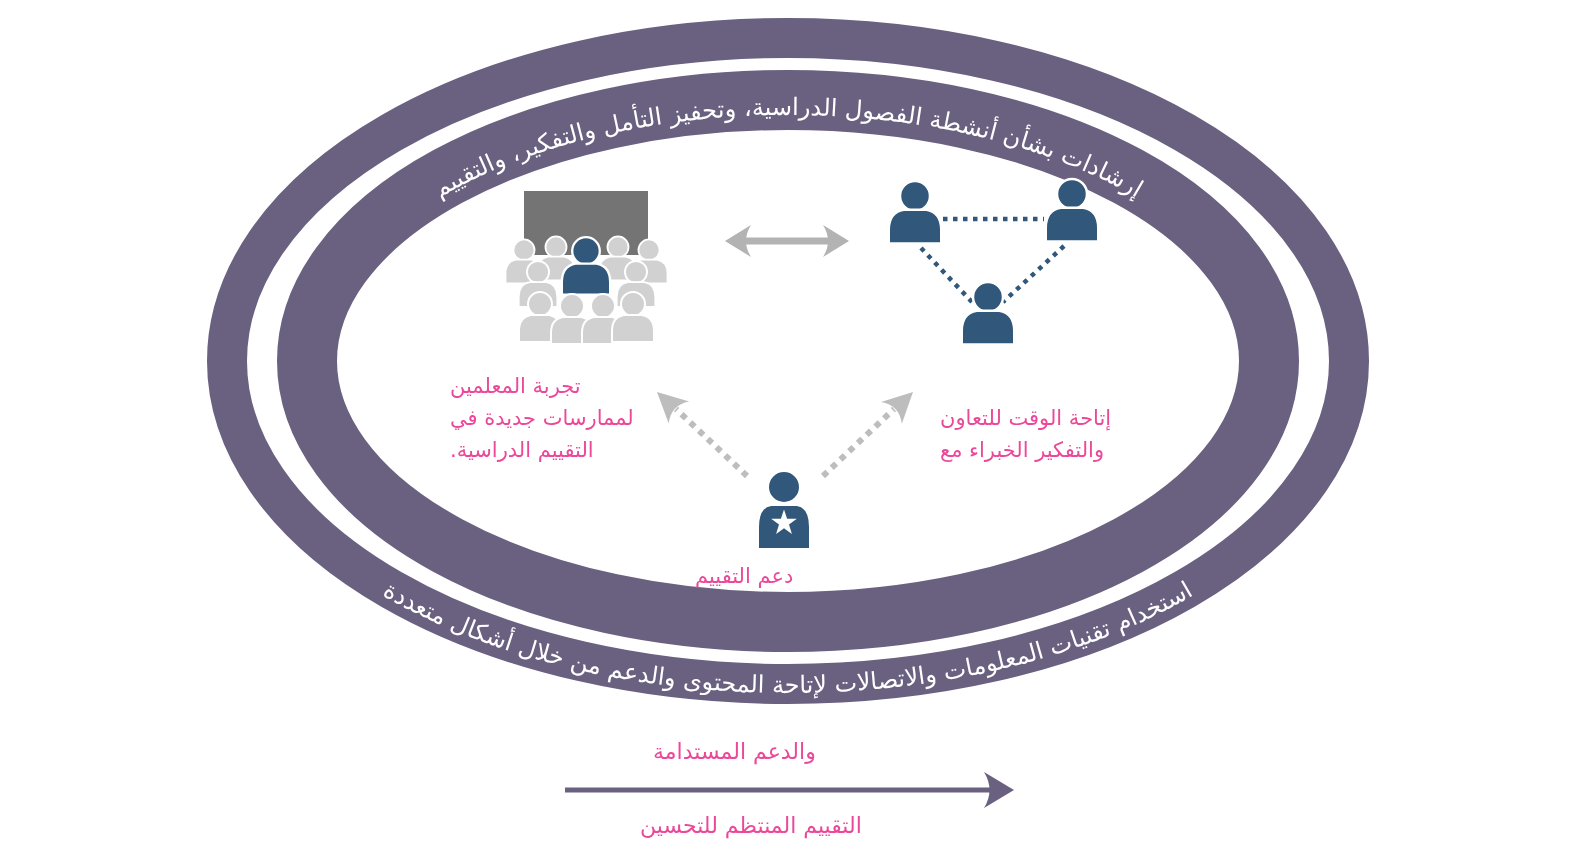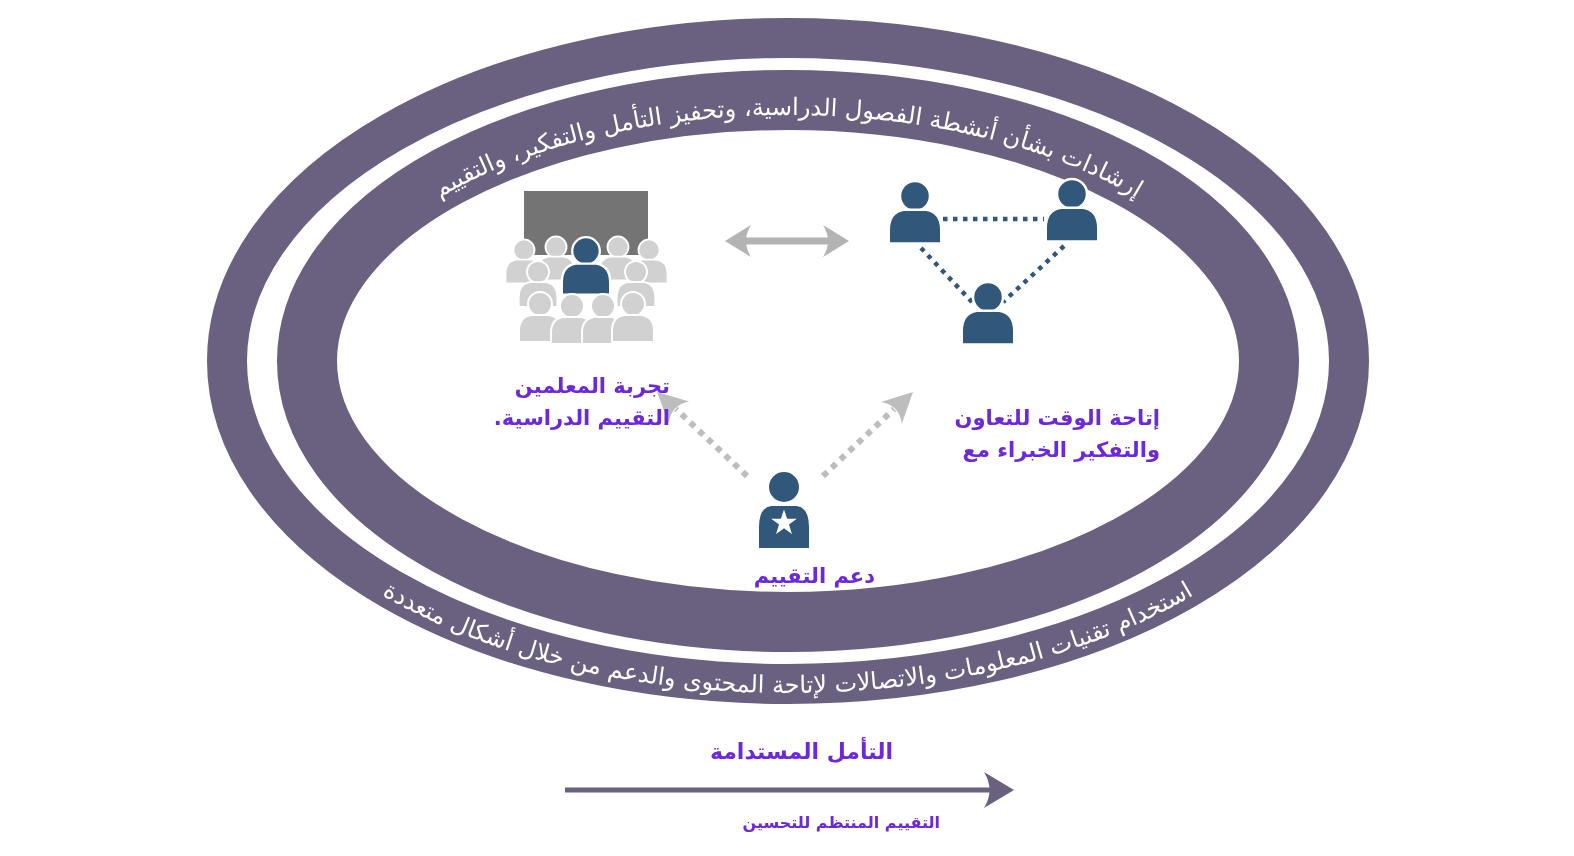--- a/index.html
+++ b/index.html
@@ -2,28 +2,28 @@
 <html lang="ar"><head>
 <meta charset="utf-8">
 <style>
   html,body{margin:0;padding:0;background:#fff;}
   .stage{
     position:relative;width:1574px;height:856px;background:#ffffff;overflow:hidden;
     font-family:"DejaVu Sans", sans-serif;
   }
   .stage svg{position:absolute;left:0;top:0;}
   .arabic-label{
-    position:absolute;text-align:right;font-weight:bold;color:#6d28d9;
+    position:absolute;text-align:left;font-weight:normal;color:#ec4899;
     direction:rtl;font-family:"DejaVu Sans", sans-serif;
   }
   .label-classroom{left:450px;top:370px;width:220px;font-size:21px;line-height:32px;}
   .label-peers{left:940px;top:370px;width:220px;font-size:21px;line-height:32px;margin-top:32px;}
   .label-expert{left:695px;top:564px;width:180px;font-size:21px;}
   .label-duration{left:653px;top:739px;width:240px;font-size:22px;}
-  .label-evaluation{left:640px;top:813px;width:300px;font-size:16px;}
+  .label-evaluation{left:640px;top:813px;width:300px;font-size:22px;}
   .ring-text{font-family:"DejaVu Sans", sans-serif;font-size:24px;}
 </style>
 </head>
 <body>
 
 <div class="stage">
 
   <svg width="1574" height="856" viewBox="0 0 1574 856">
     <defs>
       <g id="glyph-person">
@@ -101,27 +101,28 @@
     </g>
 
     <g fill="#6a6080">
       <rect x="565" y="787.5" width="425" height="5"></rect>
       <path d="M0,0 L-30,-18 Q-19,0 -30,18 Z" transform="translate(1014,790)"></path>
     </g>
   </svg>
 
   <div class="arabic-label label-classroom">
     <div>تجربة المعلمين</div>
+    <div>لممارسات جديدة في</div>
     <div>التقييم الدراسية.</div>
   </div>
 
   <div class="arabic-label label-peers">
     <div>إتاحة الوقت للتعاون</div>
     <div>والتفكير الخبراء مع</div>
   </div>
 
   <div class="arabic-label label-expert">دعم التقييم</div>
 
-  <div class="arabic-label label-duration">التأمل المستدامة</div>
+  <div class="arabic-label label-duration">والدعم المستدامة</div>
 
   <div class="arabic-label label-evaluation">التقييم المنتظم للتحسين</div>
 
 </div>
 
 </body></html>

